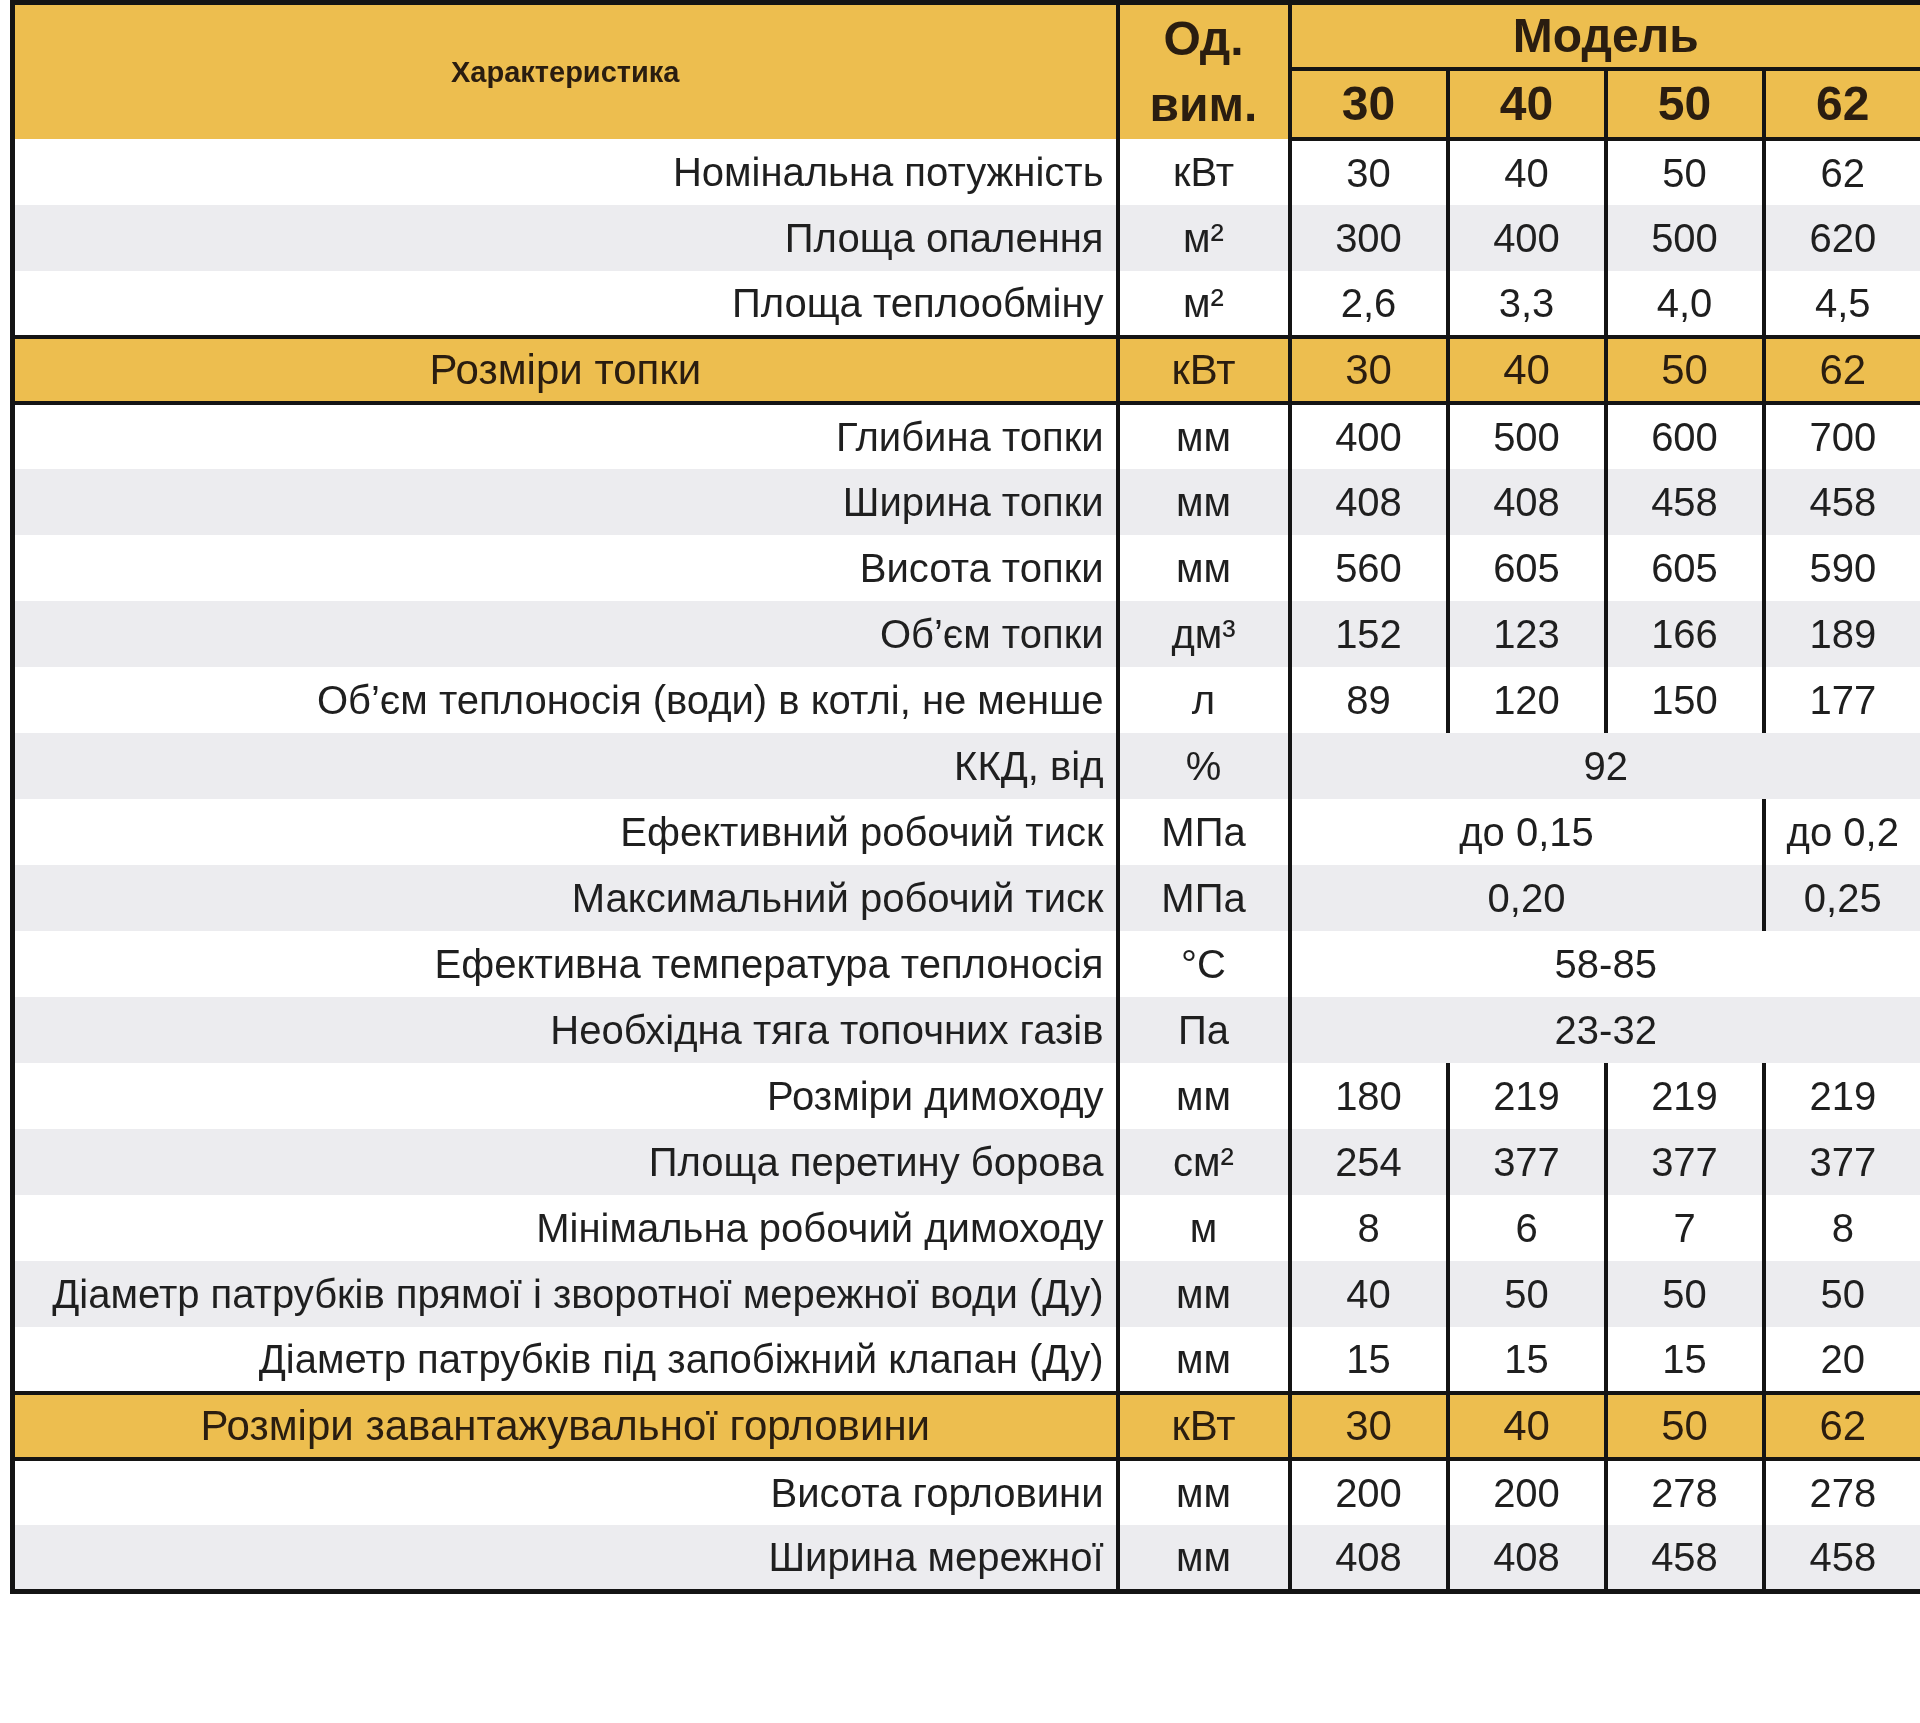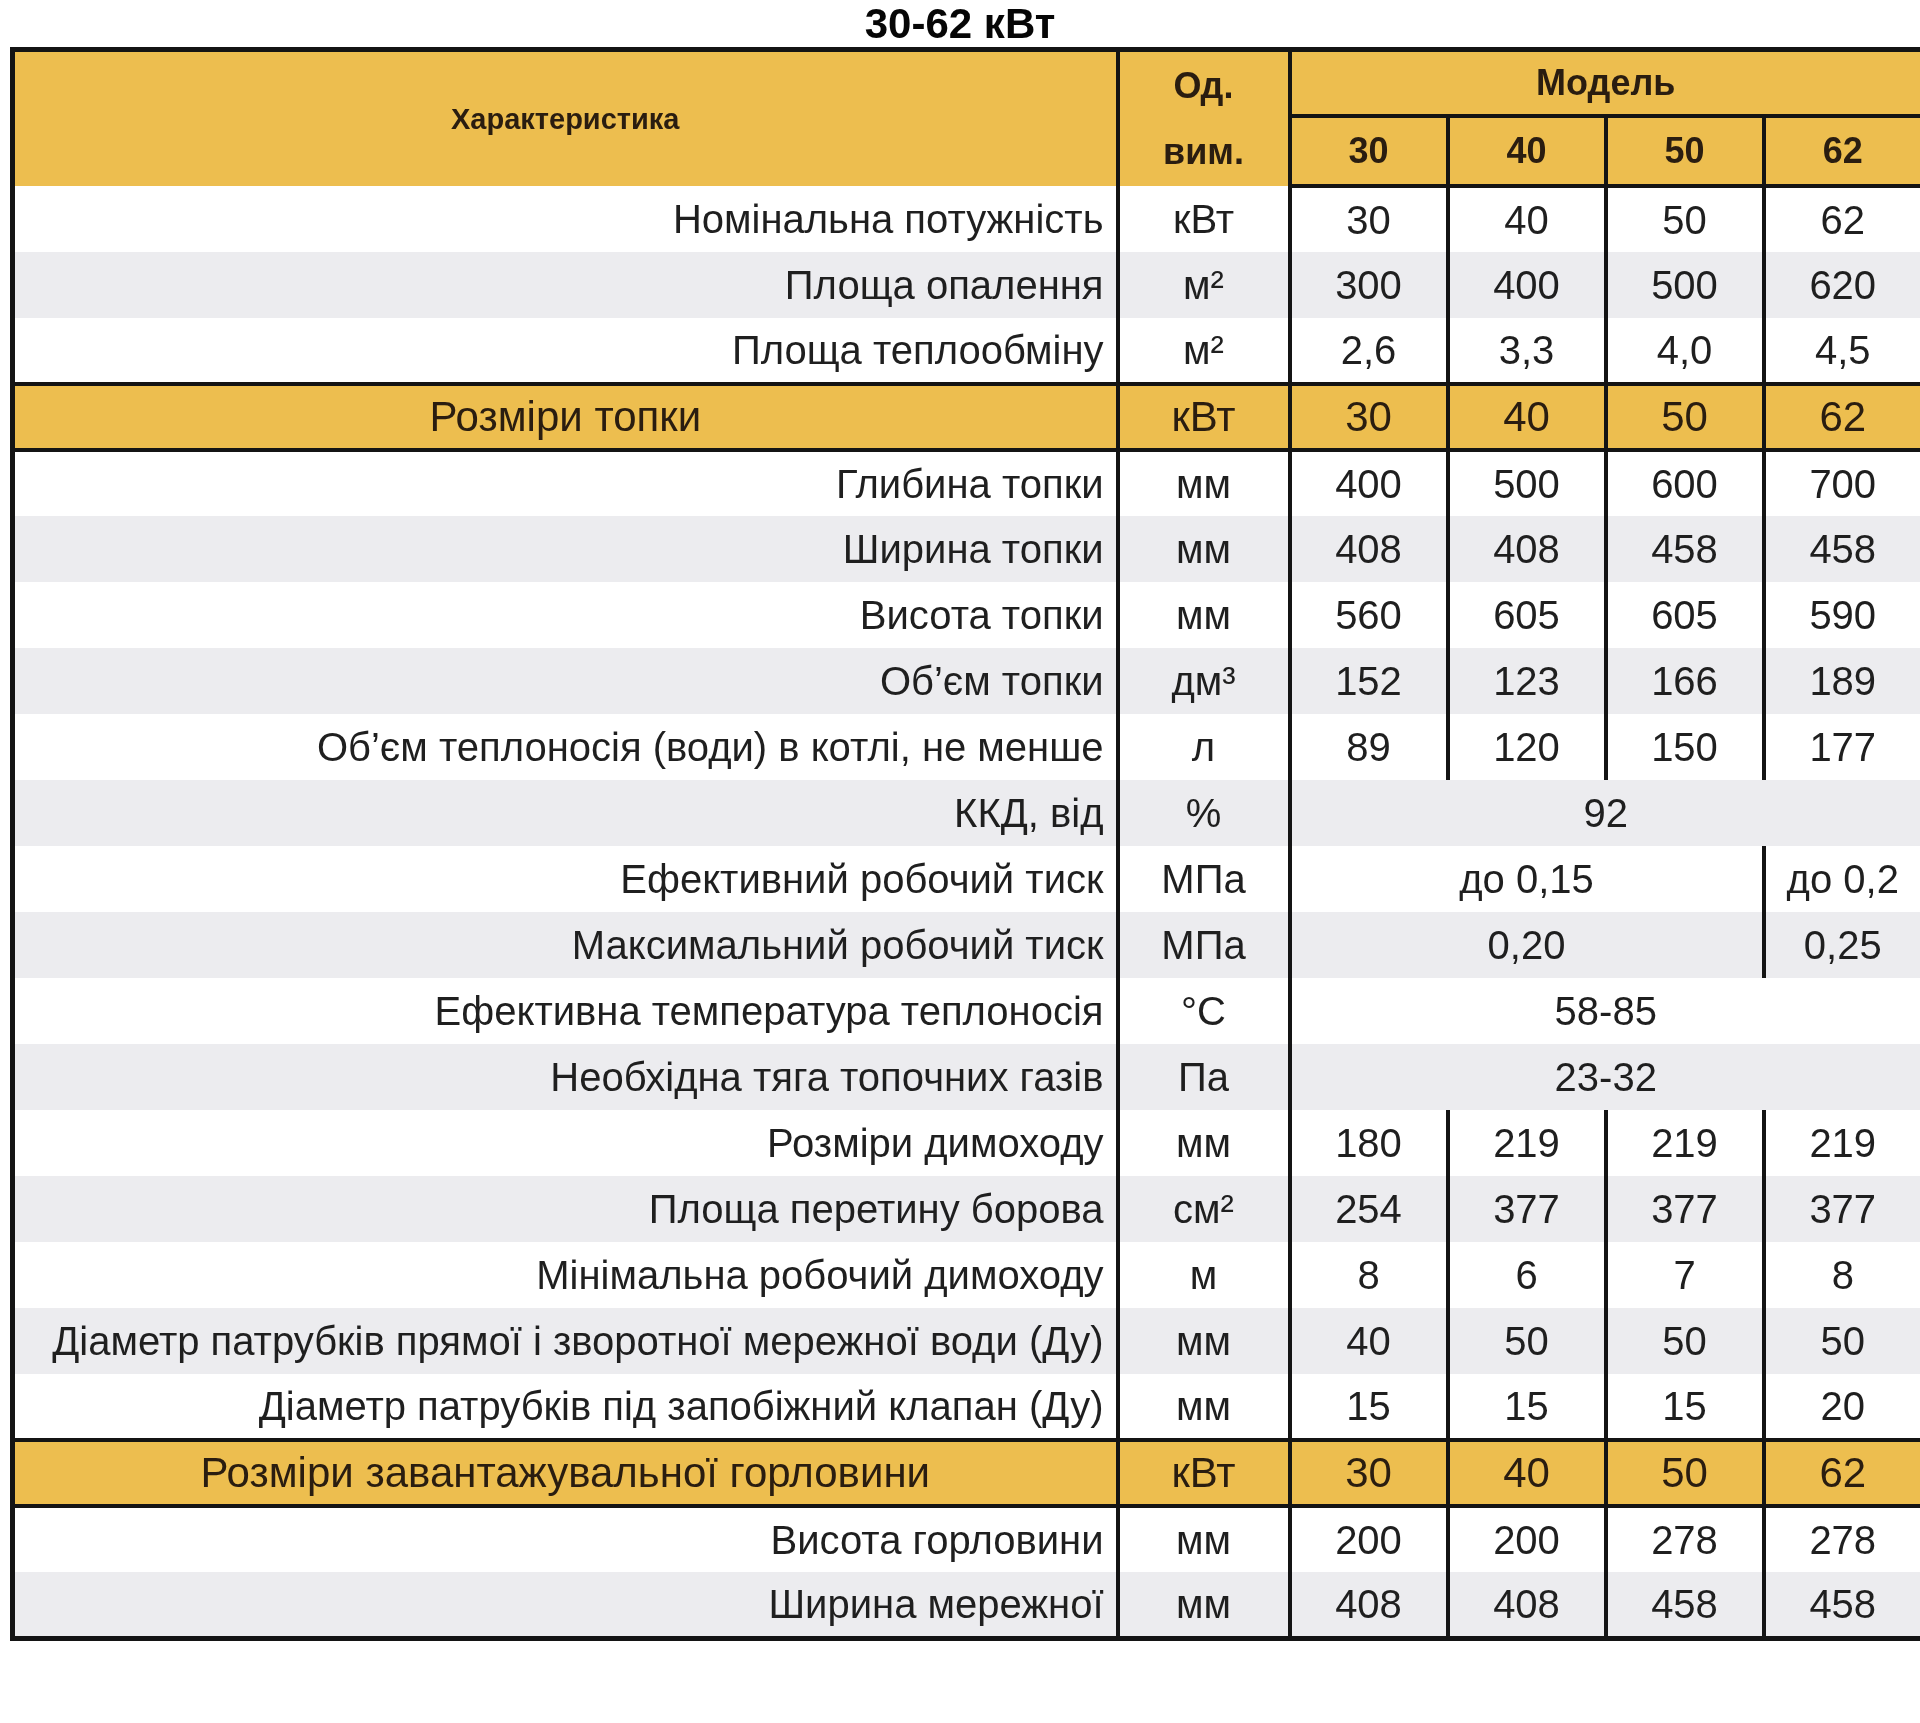--- a/index.html
+++ b/index.html
@@ -35,21 +35,21 @@
   td{
     border-left:4px solid var(--border);
     border-right:4px solid var(--border);
     vertical-align:middle;
     overflow:hidden;
   }
   thead td{
     background:var(--header_bg);
     color:var(--header_text);
     font-weight:700;
-    font-size:36px;
+    font-size:48px;
     text-align:center;
   }
   td.model-h{border-bottom:4px solid var(--border);height:66px;}
   td.char-h{font-size:29px;}
   td.unit-h div{line-height:66px;}
   tr[data-name="model-header-row"] td{height:70px;border-bottom:4px solid var(--border);}
   tbody td{
     font-size:40px;
     line-height:48px;
     height:66px;
@@ -66,21 +66,20 @@
     text-align:center;
     border-top:4px solid var(--border);
     border-bottom:4px solid var(--border);
   }
   tbody tr.section td.lbl{text-align:center;padding:6px 4px;}
 </style>
 </head>
 <body>
 
 <div class="page" data-name="page">
-  <div class="page-title" data-name="page-title">30-62 кВт</div>
 
   <div class="tbl-wrap" data-name="table-wrapper">
     <table data-name="spec-table">
       <colgroup>
         <col style="width:1105px">
         <col style="width:172px">
         <col style="width:158px">
         <col style="width:158px">
         <col style="width:158px">
         <col style="width:159px">

